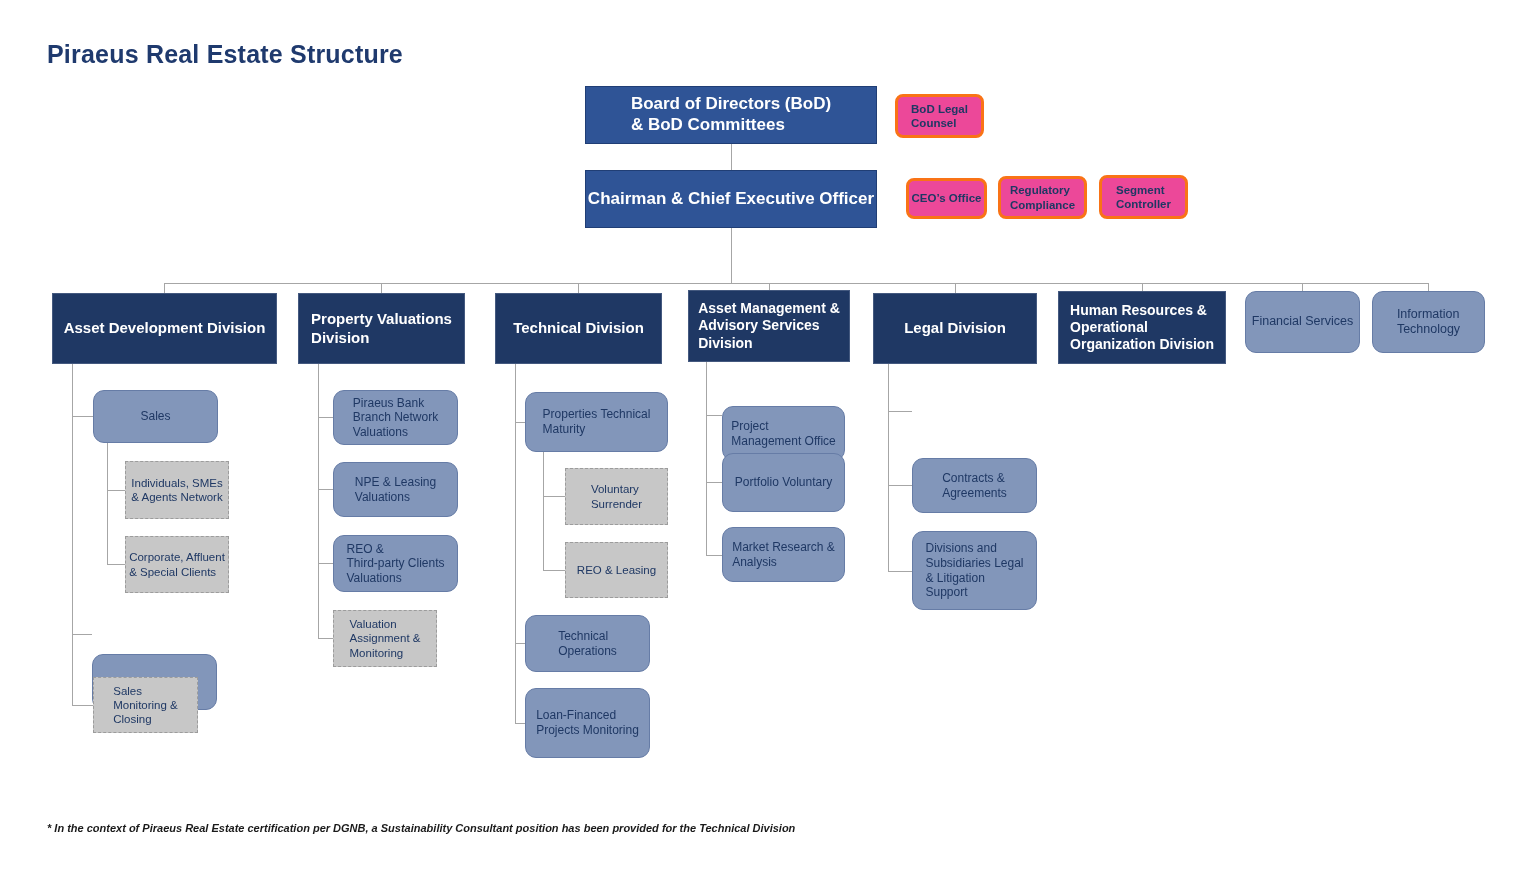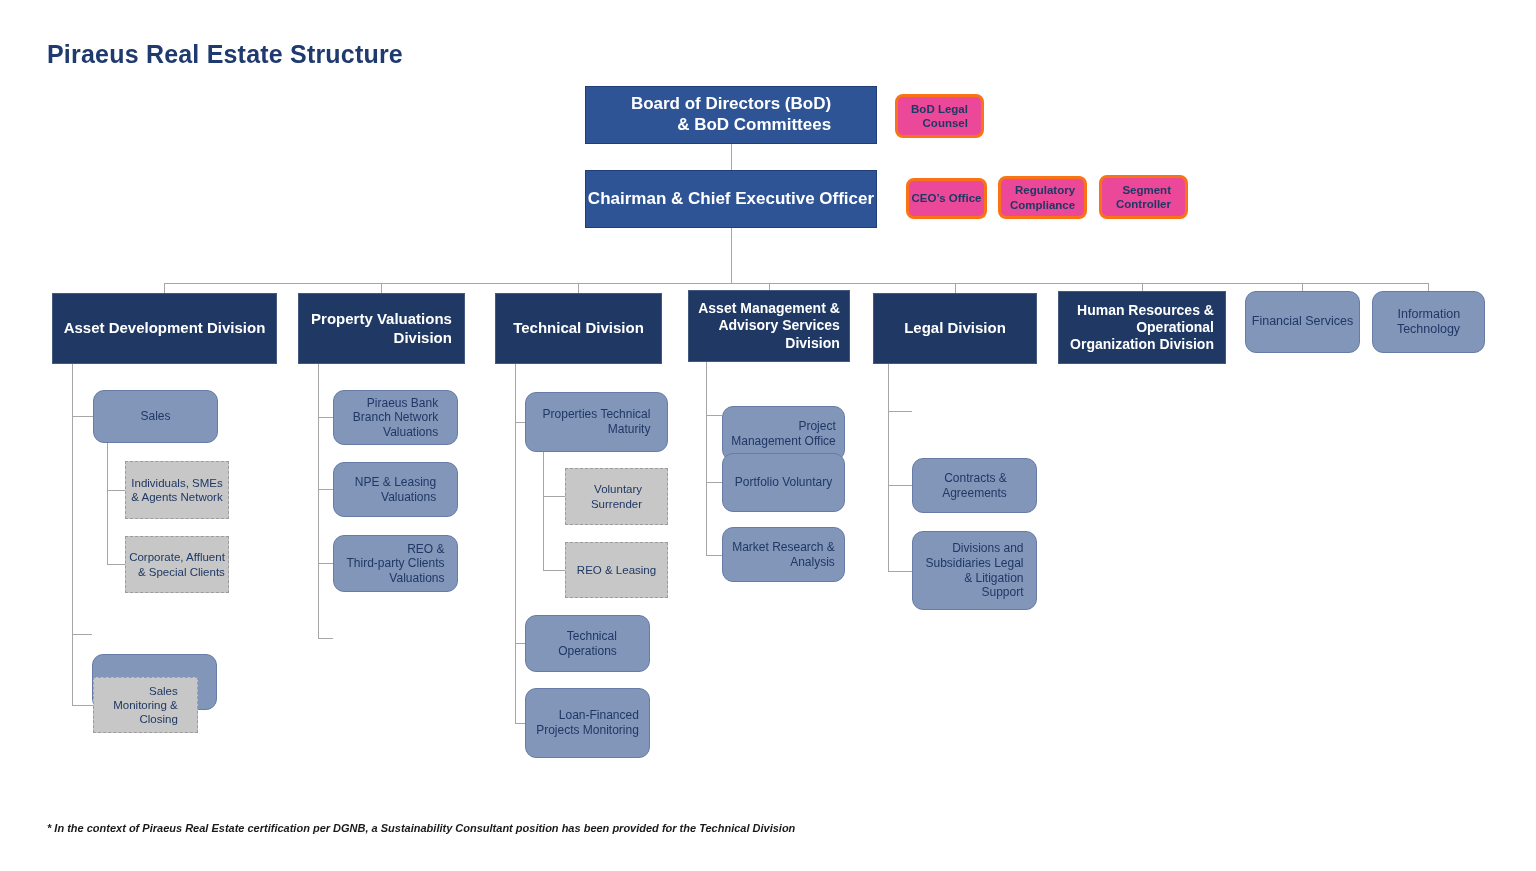--- a/index.html
+++ b/index.html
@@ -2,21 +2,21 @@
 <html style="--title_navy: #1F3A6E; --header_navy: #1F3864; --exec_blue: #2F5496; --unit_steel: #8296BA; --unit_grey: #C7C7C7; --text_navy: #1F3864; --line_grey: #A6A6A6;"><head>
 <meta charset="utf-8">
 <style>
   html,body{margin:0;padding:0;background:#fff;}
   body{width:1536px;height:871px;position:relative;overflow:hidden;
        font-family:"Liberation Sans",sans-serif;}
   .canvas{position:absolute;inset:0;}
   .title{position:absolute;left:47px;top:40px;font-size:25px;font-weight:600;
          color:var(--title_navy,#1F3A6E);letter-spacing:.2px;}
   .box{position:absolute;box-sizing:border-box;display:flex;align-items:center;
-       justify-content:center;text-align:right;white-space:pre-line;line-height:1.22;}
+       justify-content:center;text-align:left;white-space:pre-line;line-height:1.22;}
   .exec{background:var(--exec_blue,#2F5496);border:1px solid #203E75;color:#fff;
         font-weight:700;font-size:17px;}
   .hdr{background:var(--header_navy,#1F3864);border:1px solid #44597F;color:#fff;
        font-weight:700;font-size:15px;padding:2px;}
   .steel{background:var(--unit_steel,#8296BA);border:1px solid #667CA6;
          border-radius:11px;color:var(--text_navy,#1F3864);font-size:12px;padding:2px;}
   .steel.lg{font-size:12.5px;}
   .grey{background:var(--unit_grey,#C7C7C7);border:1px dashed #9C9C9C;
         color:var(--text_navy,#1F3864);font-size:11.5px;padding:2px;}
   .white{background:#ec4899;border:3px solid #f97316;border-radius:8px;
@@ -116,20 +116,23 @@
 Closing</div>
 
   <div class="box steel" style="left:333px;top:390px;width:125px;height:55px">Piraeus Bank
 Branch Network
 Valuations</div>
   <div class="box steel" style="left:333px;top:462px;width:125px;height:55px">NPE &amp; Leasing
 Valuations</div>
   <div class="box steel" style="left:333px;top:535px;width:125px;height:57px">REO &amp;
 Third-party Clients
 Valuations</div>
+  <div class="box grey" style="left:333px;top:610px;width:104px;height:57px">Valuation
+Assignment &amp;
+Monitoring</div>
 
   <div class="box steel" style="left:525px;top:392px;width:143px;height:60px">Properties Technical
 Maturity</div>
   <div class="box grey" style="left:565px;top:468px;width:103px;height:57px">Voluntary
 Surrender</div>
   <div class="box grey" style="left:565px;top:542px;width:103px;height:56px">REO &amp; Leasing</div>
   <div class="box steel" style="left:525px;top:615px;width:125px;height:57px">Technical
 Operations</div>
   <div class="box steel" style="left:525px;top:688px;width:125px;height:70px">Loan-Financed
 Projects Monitoring</div>

